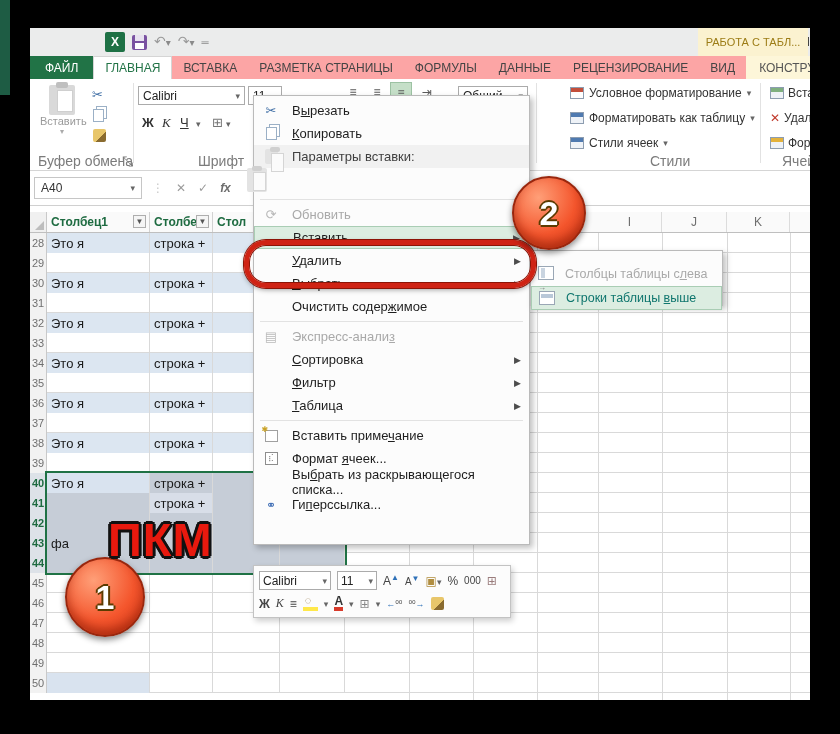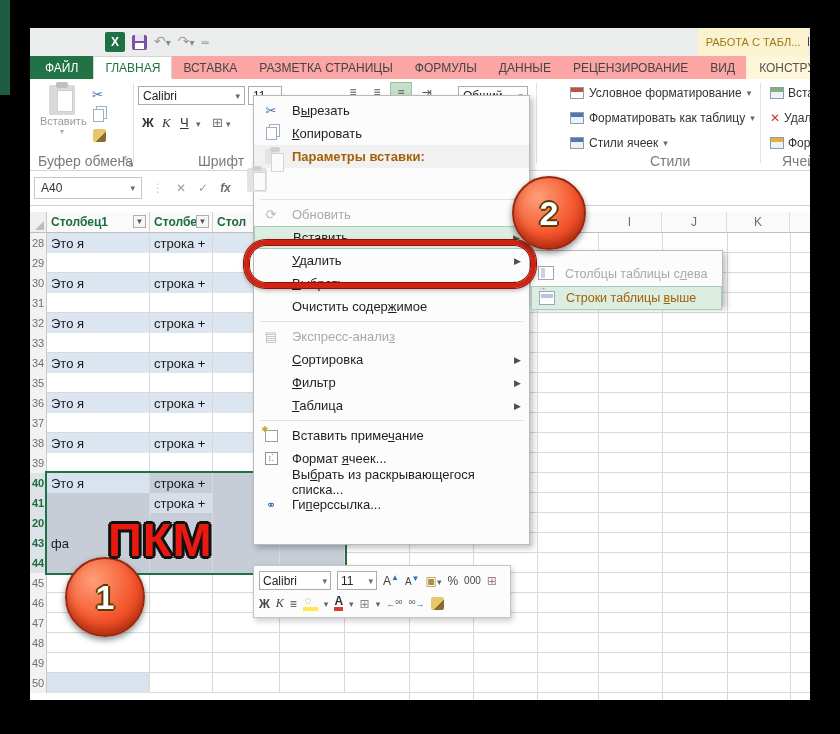--- a/index.html
+++ b/index.html
@@ -81,38 +81,38 @@
     padding-left:4px;border-right:1px solid #d9d9d9;overflow:hidden;white-space:nowrap;}
   .vline{position:absolute;top:0;width:1px;height:467px;background:#d9d9d9;}
   .sel-border{position:absolute;left:15px;top:238px;width:302px;height:104px;border:2px solid #1f7245;pointer-events:none;}
 
   
   .menu{position:absolute;left:223px;top:67px;width:277px;height:450px;background:#fcfcfc;border:1px solid #bababa;
     box-shadow:3px 3px 6px rgba(0,0,0,.25);padding-top:3px;}
   .mi{position:relative;height:23px;display:flex;align-items:center;font-size:13px;color:#1e1e1e;padding-left:38px;}
   .mi .ic{position:absolute;left:8px;top:3px;width:18px;height:17px;font-size:13px;display:flex;align-items:center;justify-content:center;}
   .mi.dis{color:#a9a9a9;}
-  .mi.hdr{background:#f1f1f1;font-weight:bold;color:#a16207;}
+  .mi.hdr{background:#f1f1f1;font-weight:normal;color:#404040;}
   .mi.hl{background:#dcede1;border:1px solid #a9cdb4;}
   .mi .arrow{position:absolute;right:8px;color:#4d4d4d;font-size:9px;}
   .msep{height:1px;background:#e2e2e2;margin:3px 6px;}
   .mi.big{height:28px;}
   .pastebig{width:20px;height:24px;background:#e3e3e3;border-radius:2px;position:relative;margin-left:-28px;}
   .pastebig:before{content:"";position:absolute;left:5px;top:-2px;width:10px;height:5px;background:#d0d0d0;border-radius:2px;}
   .pastebig:after{content:"";position:absolute;left:6px;top:4px;width:11px;height:17px;background:#fbfbfb;border:1px solid #d5d5d5;}
   .mi u{text-decoration:underline;}
   .link-ic{color:#3e6db5;font-size:12px;}
   .note-ic{width:13px;height:12px;border:1px solid #a0a0a0;background:#fff;position:relative;}
   .note-ic:before{content:"✱";position:absolute;left:-4px;top:-6px;font-size:8px;color:#c9a227;}
   .fmtcells-ic{width:13px;height:13px;border:1px solid #8d8d8d;background:#fff;font-size:8px;line-height:12px;color:#666;text-align:center;}
 
   
   .submenu{position:absolute;left:500px;top:222px;width:193px;height:56px;background:#fcfcfc;border:1px solid #bababa;
     box-shadow:3px 3px 6px rgba(0,0,0,.25);padding-top:11px;}
-  .smi{position:relative;height:24px;display:flex;align-items:center;font-size:12.5px;color:#a16207;padding-left:34px;}
+  .smi{position:relative;height:24px;display:flex;align-items:center;font-size:12.5px;color:#0f766e;padding-left:34px;}
   .smi.dis{color:#a9a9a9;}
   .smi.hl{background:#dcede1;border:1px solid #a9cdb4;}
   .smi .ic{position:absolute;left:7px;top:4px;width:17px;height:15px;}
   .tbl-ic{width:16px;height:14px;border:1px solid #9aa7b5;background:#fff;position:relative;}
   .tbl-ic.col:before{content:"";position:absolute;left:2px;top:1px;width:4px;height:10px;background:#c9d4e0;}
   .tbl-ic.row:before{content:"";position:absolute;left:1px;top:2px;width:12px;height:4px;background:#b9c8d8;}
   .tbl-ic.row:after{content:"→";position:absolute;left:-2px;top:-9px;font-size:8px;color:#777;}
 
   
   .minitb{position:absolute;left:223px;top:537px;width:258px;height:53px;background:#fcfcfc;border:1px solid #c3c3c3;
@@ -368,21 +368,21 @@
           <div class="cell" style="left: 250px; width: 65px; background: rgb(198, 205, 215);"></div>
         </div>
         <div class="grow" style="top: 260px;">
           <div class="rn sel">41</div>
           <div class="cell" style="left: 17px; width: 103px; background: rgb(198, 205, 215);"></div>
           <div class="cell" style="left: 120px; width: 63px; background: rgb(216, 222, 232);">строка +</div>
           <div class="cell" style="left: 183px; width: 67px; background: rgb(198, 205, 215);"></div>
           <div class="cell" style="left: 250px; width: 65px; background: rgb(198, 205, 215);"></div>
         </div>
         <div class="grow" style="top: 280px;">
-          <div class="rn sel">20</div>
+          <div class="rn sel">42</div>
           <div class="cell" style="left: 17px; width: 103px; background: rgb(198, 205, 215);"></div>
           <div class="cell" style="left: 120px; width: 63px; background: rgb(198, 205, 215);"></div>
           <div class="cell" style="left: 183px; width: 67px; background: rgb(198, 205, 215);"></div>
           <div class="cell" style="left: 250px; width: 65px; background: rgb(198, 205, 215);"></div>
         </div>
         <div class="grow" style="top: 300px;">
           <div class="rn sel">43</div>
           <div class="cell" style="left: 17px; width: 103px; background: rgb(198, 205, 215);">фа</div>
           <div class="cell" style="left: 120px; width: 63px; background: rgb(198, 205, 215);"></div>
           <div class="cell" style="left: 183px; width: 67px; background: rgb(198, 205, 215);"></div>

